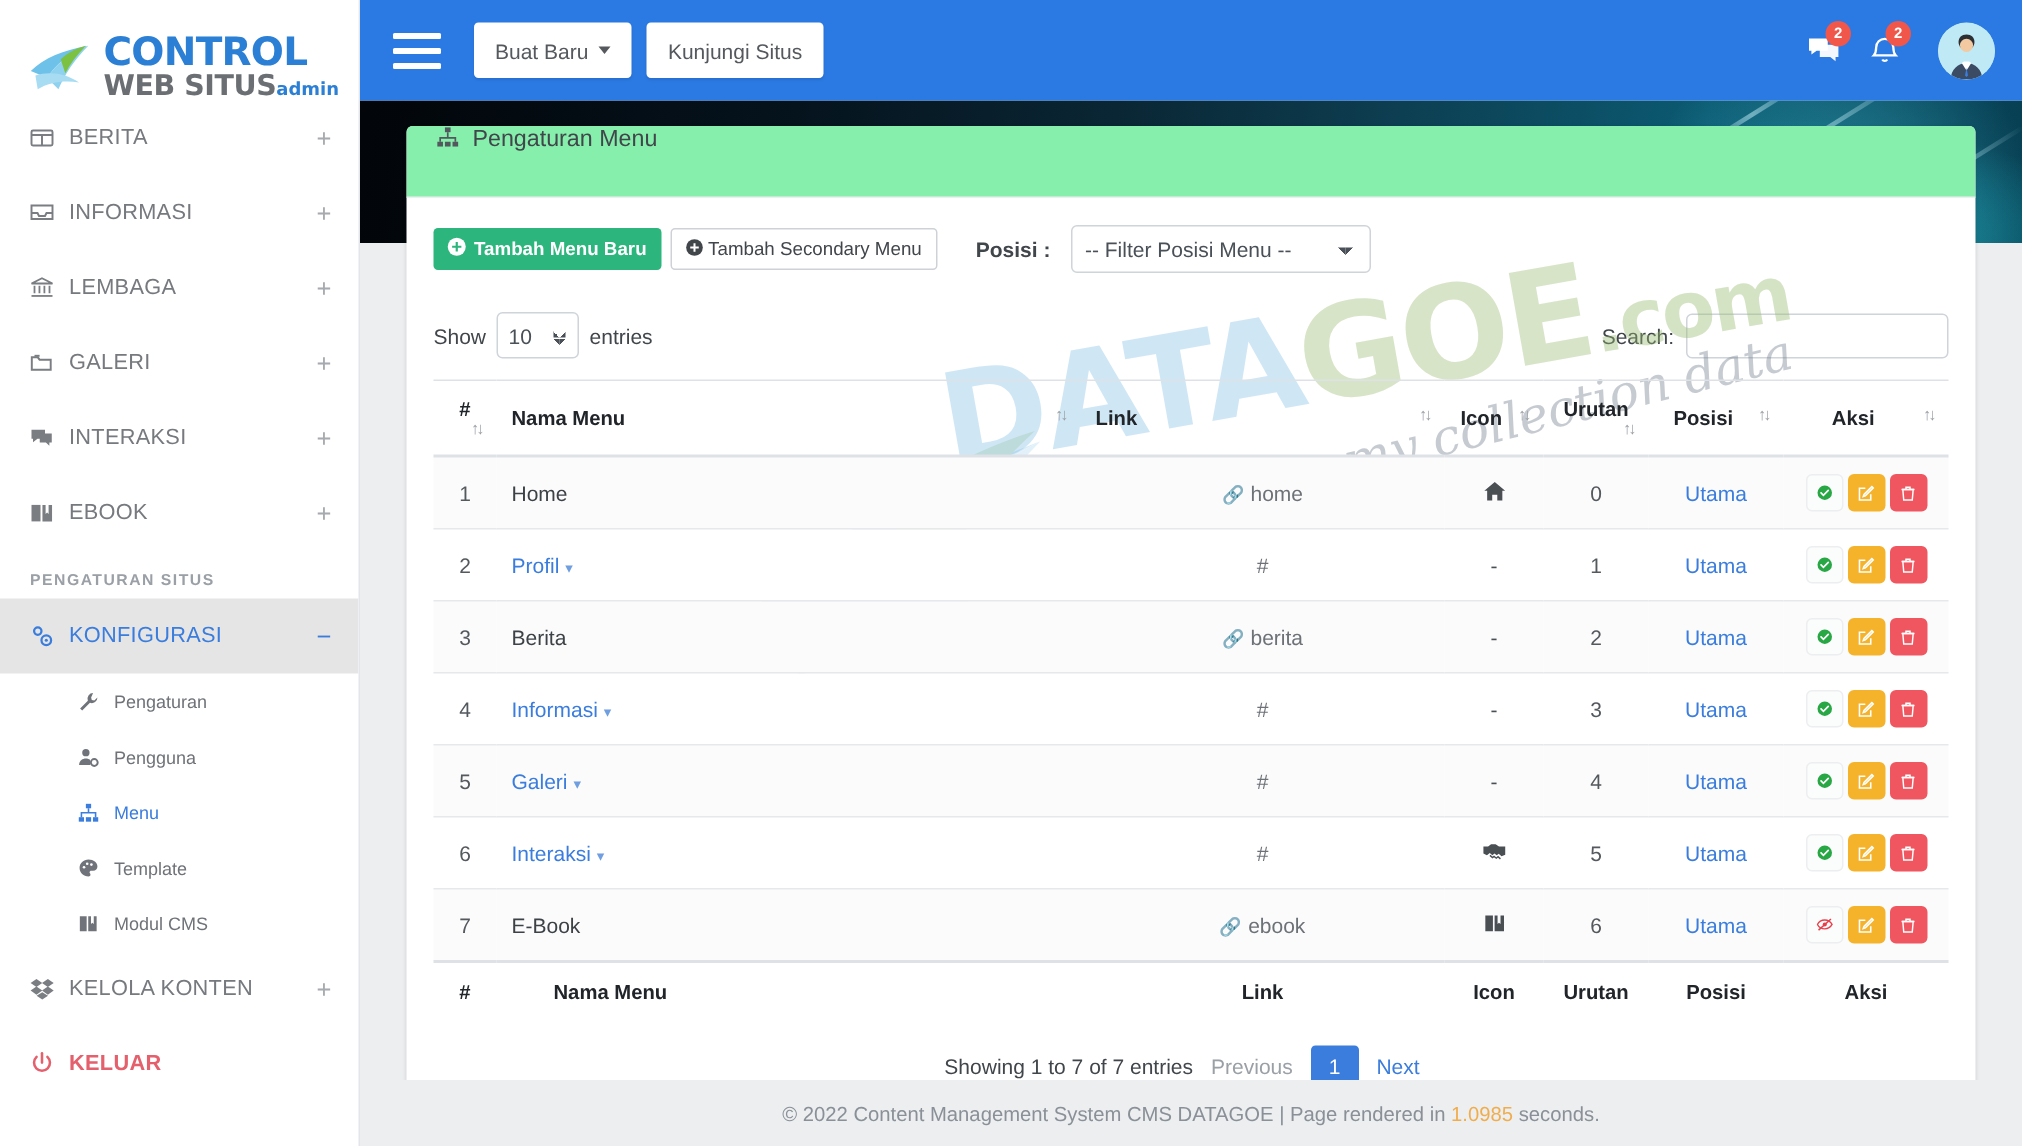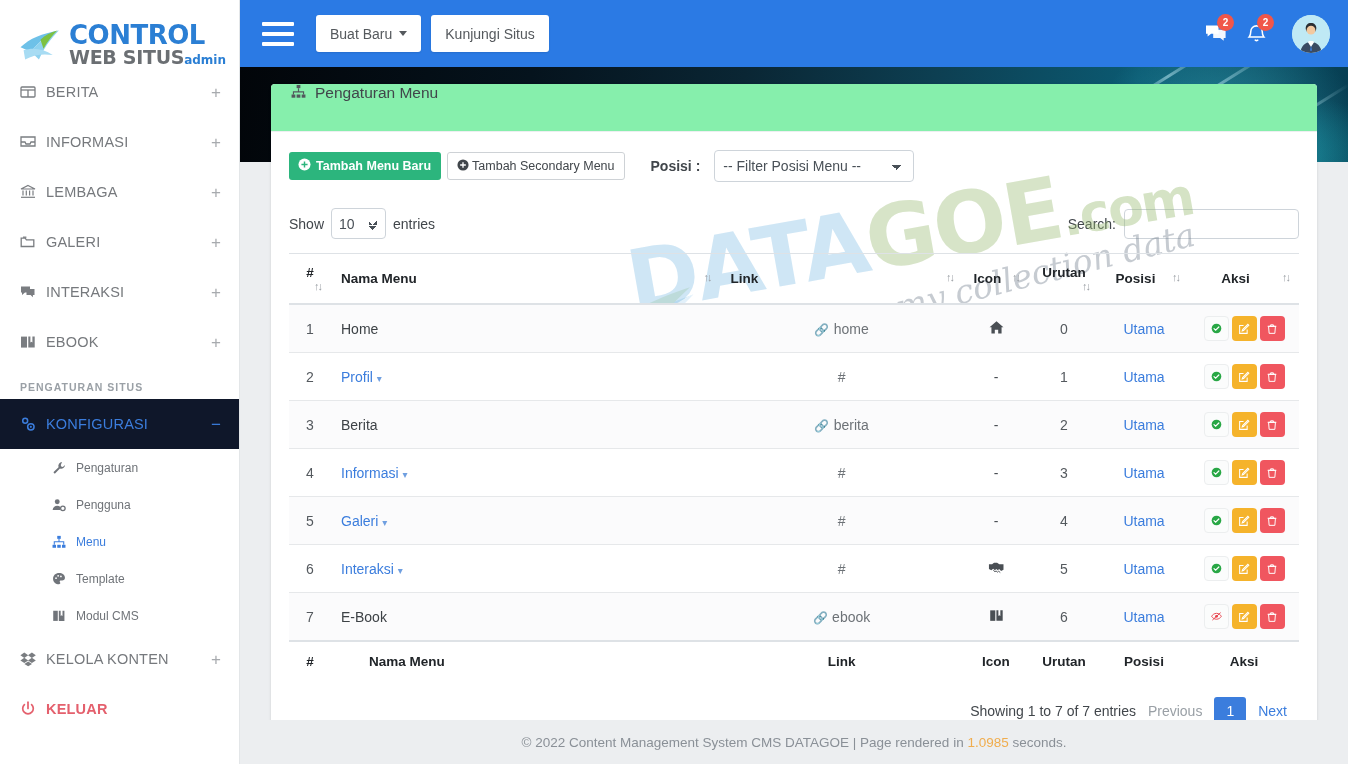--- a/index.html
+++ b/index.html
@@ -34,21 +34,21 @@
 
   .nav-item {
     display: flex; align-items: center;
     height: 50px; padding: 0 18px 0 20px;
     color: #76797d; font-size: 14.5px;
     cursor: pointer; position: relative;
   }
   .nav-item .ni-icon { width: 26px; flex: none; font-size: 15px; color: #7a7d81; display:flex; align-items:center;}
   .nav-item .ni-label { flex: 1; letter-spacing: .2px; }
   .nav-item .ni-toggle { font-size: 17px; color: #a7aaae; line-height: 1; }
-  .nav-item.active { background: #0f172a; color: #3b7ddd; }
+  .nav-item.active { background: #e5e5e5; color: #3b7ddd; }
   .nav-item.active .ni-icon, .nav-item.active .ni-toggle { color: #3b7ddd; }
   .nav-header {
     font-size: 10.5px; font-weight: 700; color: #9aa0a6;
     letter-spacing: 1px; padding: 14px 20px 6px 20px;
   }
   .sub-item {
     display: flex; align-items: center; gap: 8px;
     height: 37px; padding-left: 52px;
     font-size: 12px; color: #6f7378; cursor: pointer;
   }
@@ -222,21 +222,21 @@
   .act-btn {
     width: 25px; height: 25px; border-radius:4px; border:none;
     display:flex;align-items:center;justify-content:center;
     font-size: 12px; cursor:pointer;
   }
   .act-view { background:#fbfcfc; border:1px solid #eceeef; color:#28a745; }
   .act-hidden { background:#fbfcfc; border:1px solid #eceeef; color:#e8404a; }
   .act-edit { background:#f5b32b; color:#fff; }
   .act-del  { background:#f0565f; color:#fff; }
 
-  .dt-bottom { display:flex; align-items:center; justify-content:flex-end; margin-top: 16px; }
+  .dt-bottom { display:flex; align-items:center; justify-content:center; margin-top: 16px; }
   .dt-info { font-size:14px; color:#41464b; }
   .pager { display:flex; align-items:center; gap:0; }
   .pg { font-size:14px; color:#3b7ddd; padding: 6px 12px; cursor:pointer; border-radius:3px; }
   .pg.disabled { color:#9aa0a6; cursor:default; }
   .pg.active { background:#3b7ddd; color:#fff; font-weight:400; }
 
   
   #watermark {
     position:absolute; left: 0; top: 0; width: 100%; height: 100%;
     pointer-events:none; z-index: 1; overflow:hidden;

